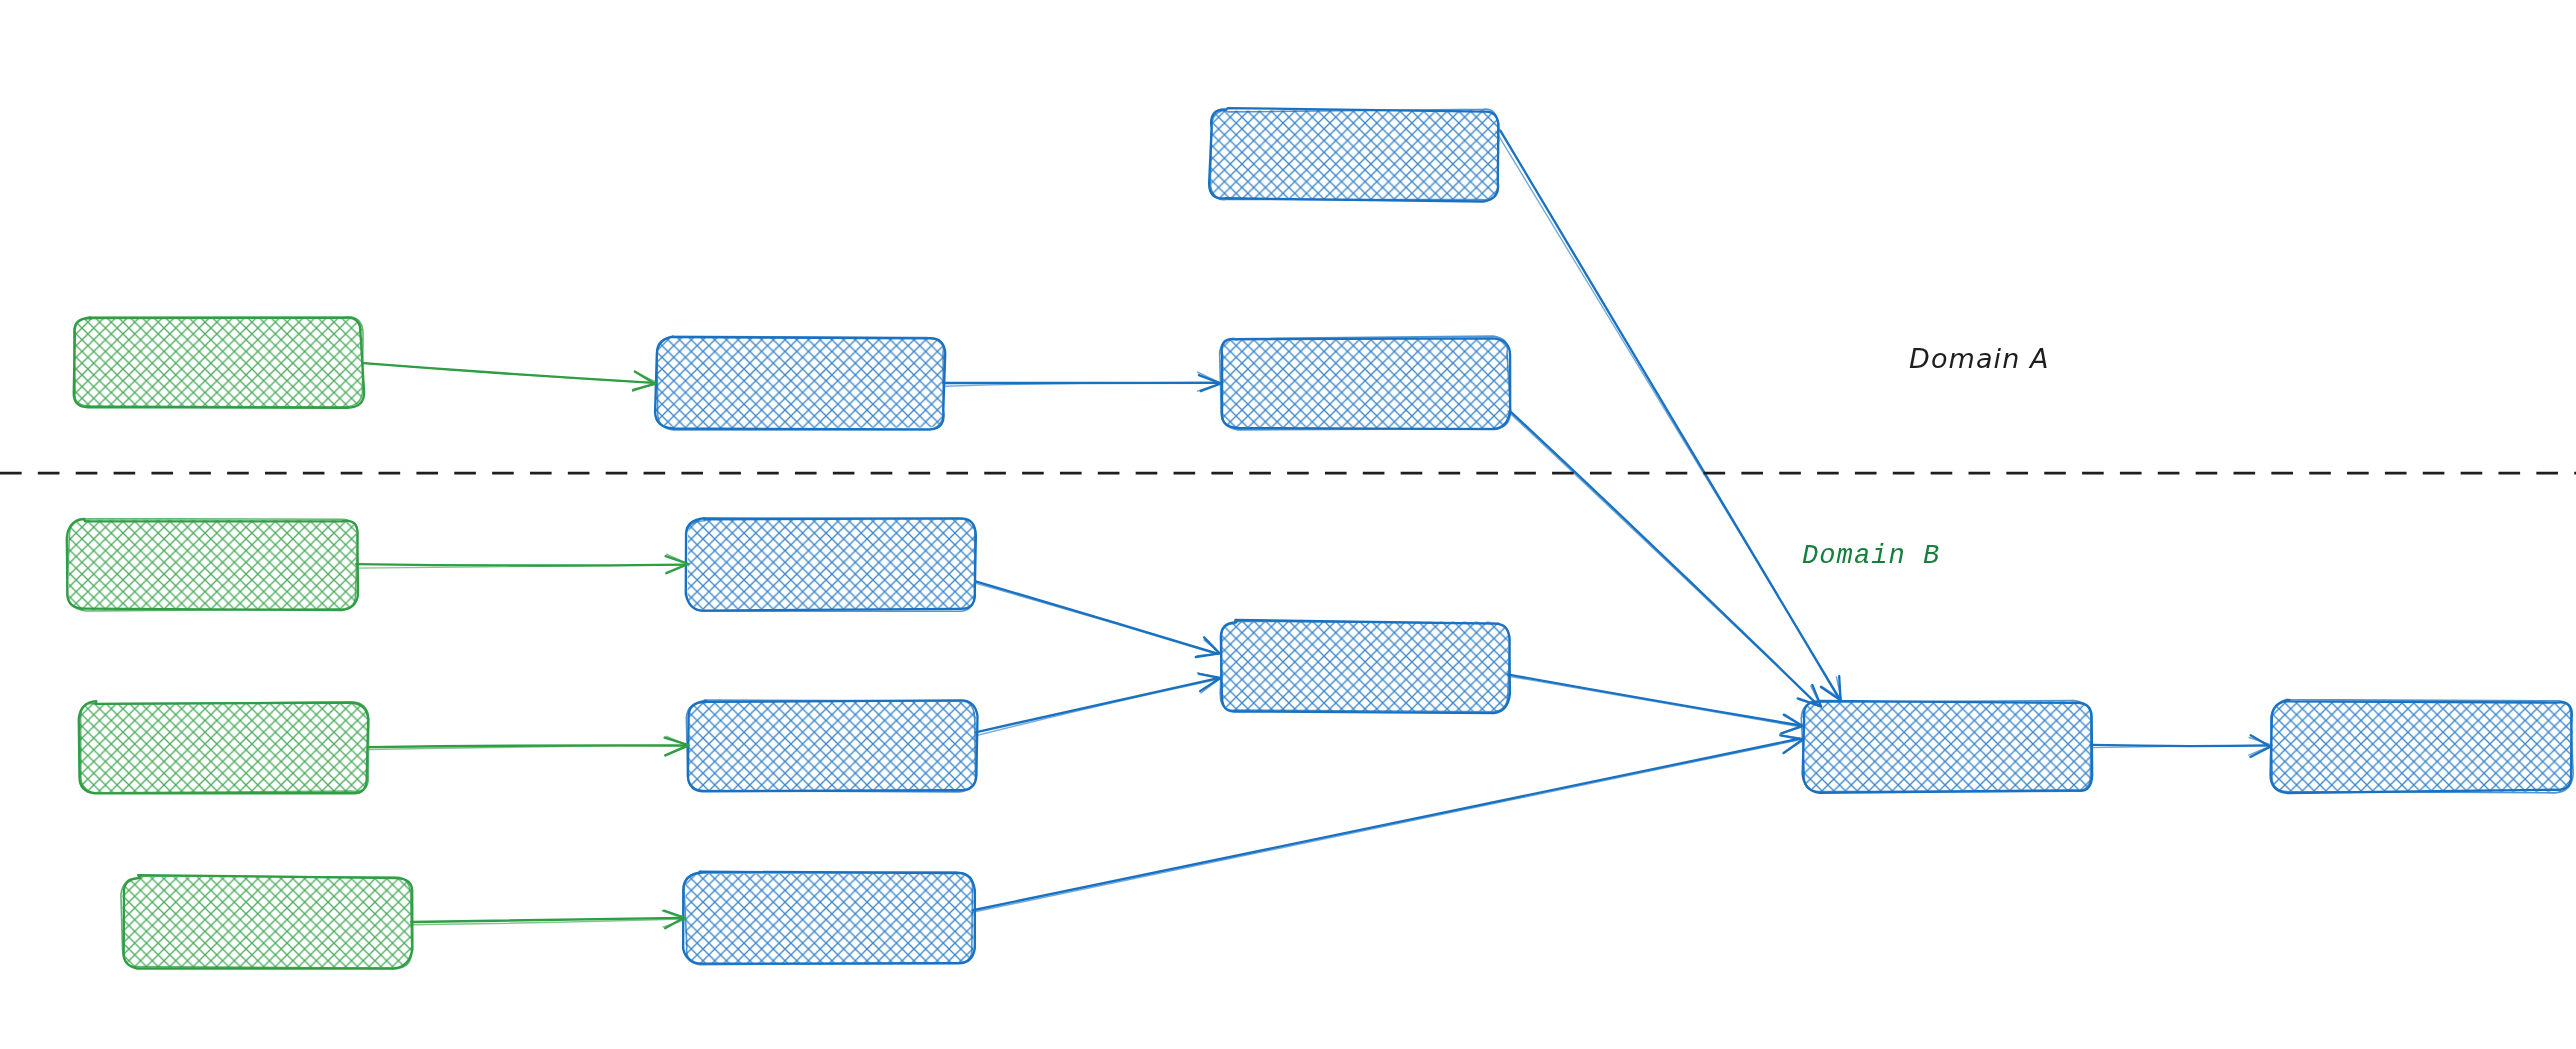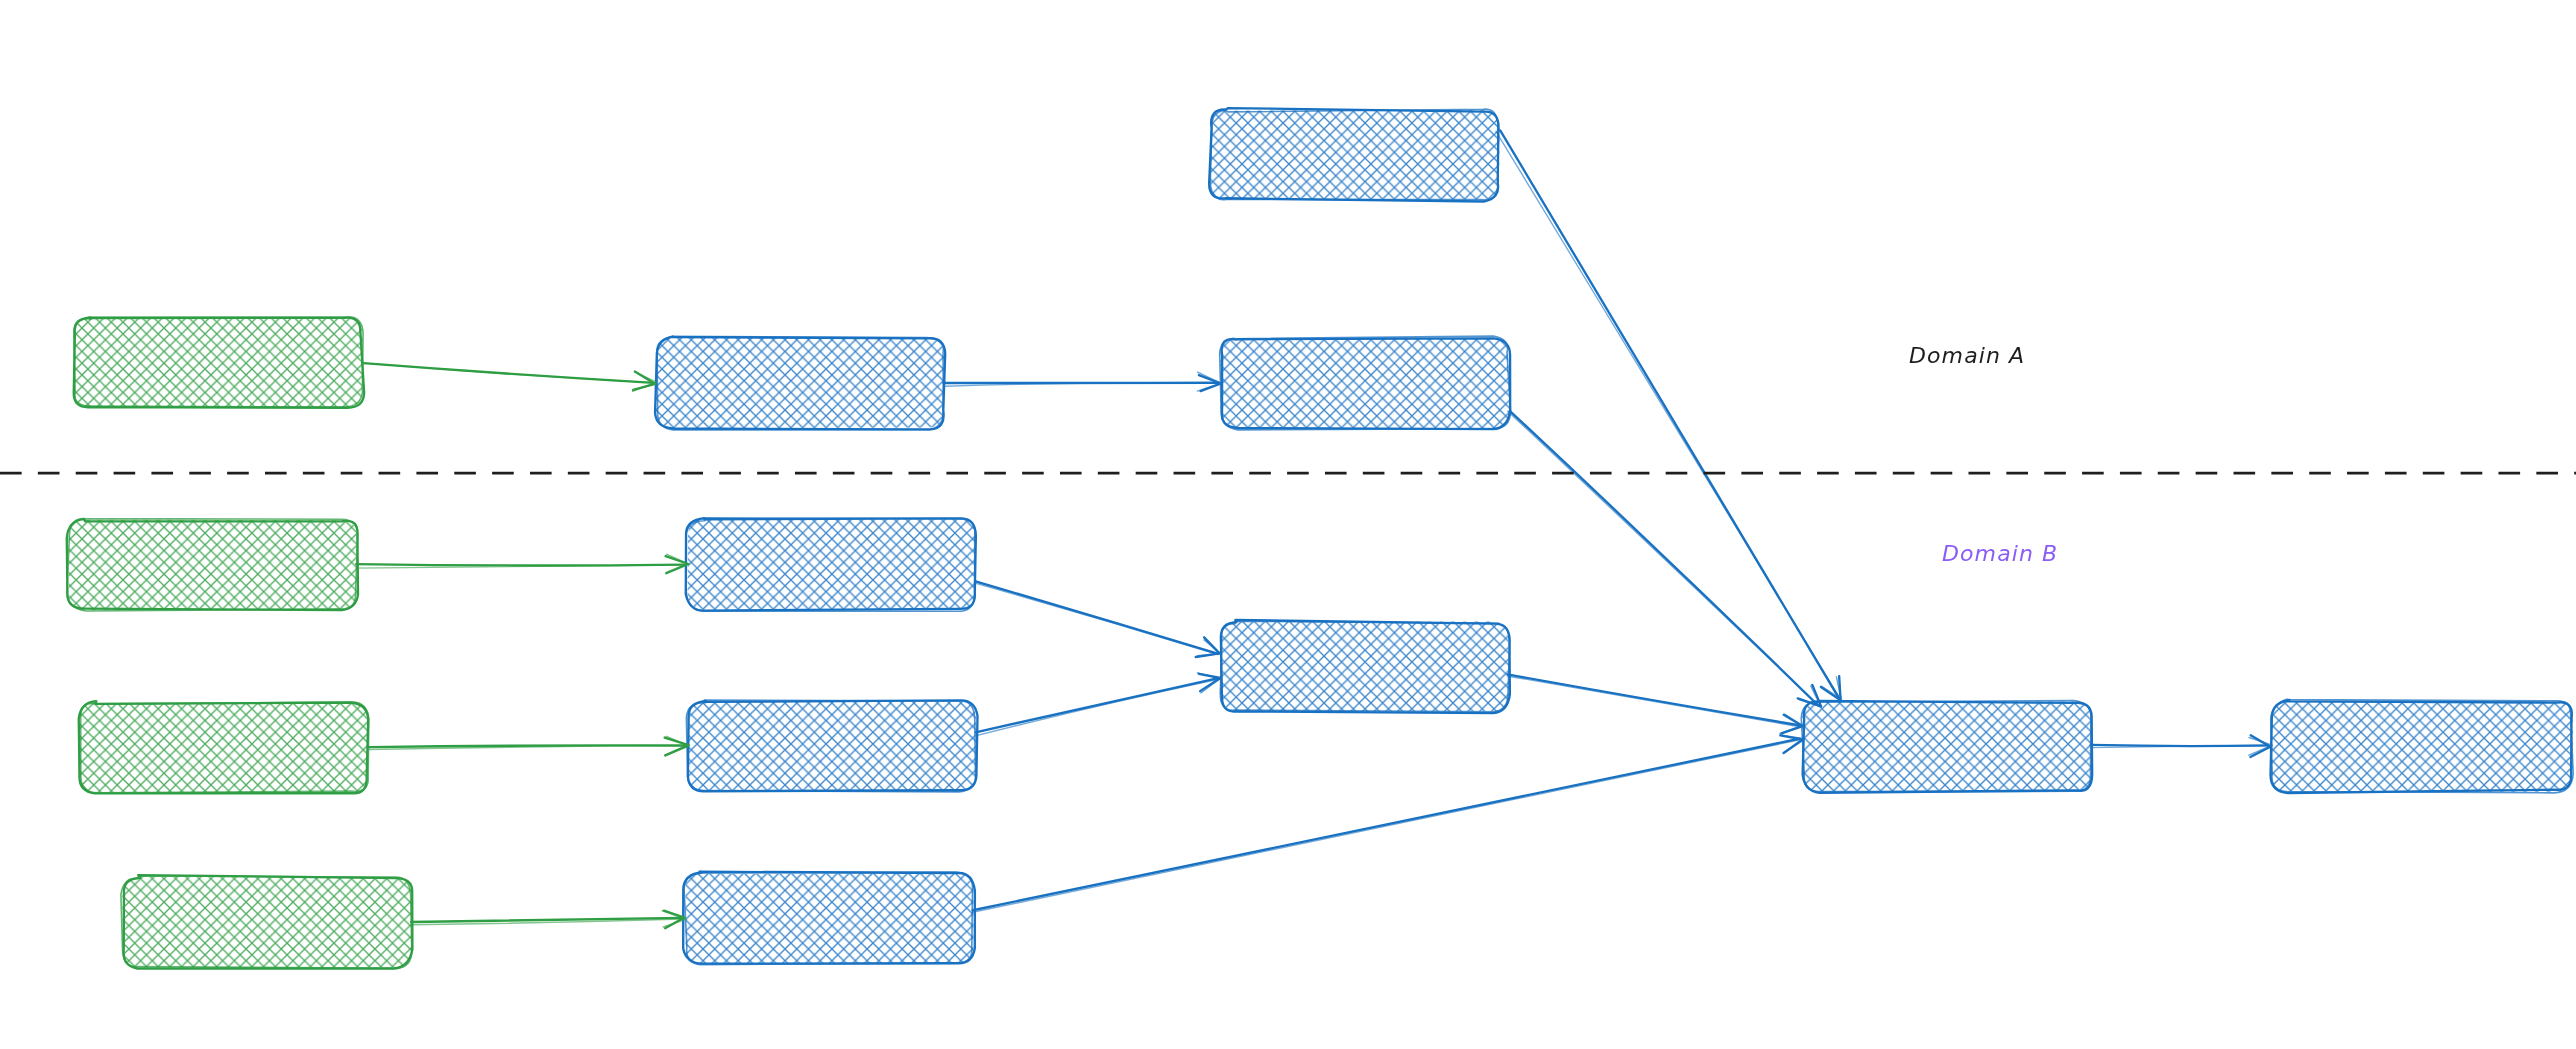--- a/index.html
+++ b/index.html
@@ -4,21 +4,21 @@
 <title>Domain Pipeline Diagram</title>
 <style>
   html,body{margin:0;padding:0;background:#ffffff;}
   body{width:2576px;height:1049px;overflow:hidden;
        font-family:"DejaVu Sans","Liberation Sans",sans-serif;}
   #canvas{position:relative;width:2576px;height:1049px;background:#ffffff;}
   svg.layer{position:absolute;left:0;top:0;width:2576px;height:1049px;overflow:visible;}
   .domain-label{
     position:absolute;
     font-family:"DejaVu Sans","Liberation Sans",sans-serif;
-    font-size:22px;
+    font-size:27px;
     font-style:italic;
     font-weight:400;
     color:#1e1e1e;
     letter-spacing:1.1px;
     white-space:nowrap;
     text-align:right;
   }
 </style>
 </head>
 <body>
@@ -175,16 +175,16 @@
         <path d="M 2319.657440567602 826.5842823029423 Q 2420 828.8556205049882 2516.5393596414197 827.0641525269784" fill="none" stroke="#1971c2" stroke-width="2.6" stroke-linecap="round" opacity="1"></path>
         <path d="M 2319.8608517653593 829.6083976750301 Q 2420 827.6219258074751 2517.3750978477183 827.7144876484361" fill="none" stroke="#1971c2" stroke-width="1.5" stroke-linecap="round" opacity="0.6"></path>
         <path d="M 2497.0749718052643 815.8726795717448 L 2518.814865374572 828.6552639403637 L 2496.76497968247 839.9018766851672" fill="none" stroke="#1971c2" stroke-width="2.6" stroke-linecap="round" stroke-linejoin="round" opacity="1"></path>
         <path d="M 2495.3158692691973 818.3085795100319 L 2521.1766823779685 826.9895942688871 L 2495.03591026991 837.9674844942869" fill="none" stroke="#1971c2" stroke-width="1.6" stroke-linecap="round" stroke-linejoin="round" opacity="0.65"></path>
       </g>
       <path d="M 0 525 L 2858 525" stroke="#1e1e1e" stroke-width="3" stroke-dasharray="24 18" fill="none" stroke-linecap="butt"></path>
     </svg>
 
   <div class="domain-label" id="lbl-a" style="left: 1909px; top: 343px; color: rgb(30, 30, 30);">Domain A</div>
 
-  <div class="domain-label" id="lbl-b" style="left: 1942px; top: 541px; color: #8b5cf6;">Domain B</div>
+  <div class="domain-label" id="lbl-b" style="left: 1802px; top: 541px; color: #15803d; font-family: Liberation Mono, monospace;">Domain B</div>
 
 </div>
 
 
 </body></html>

